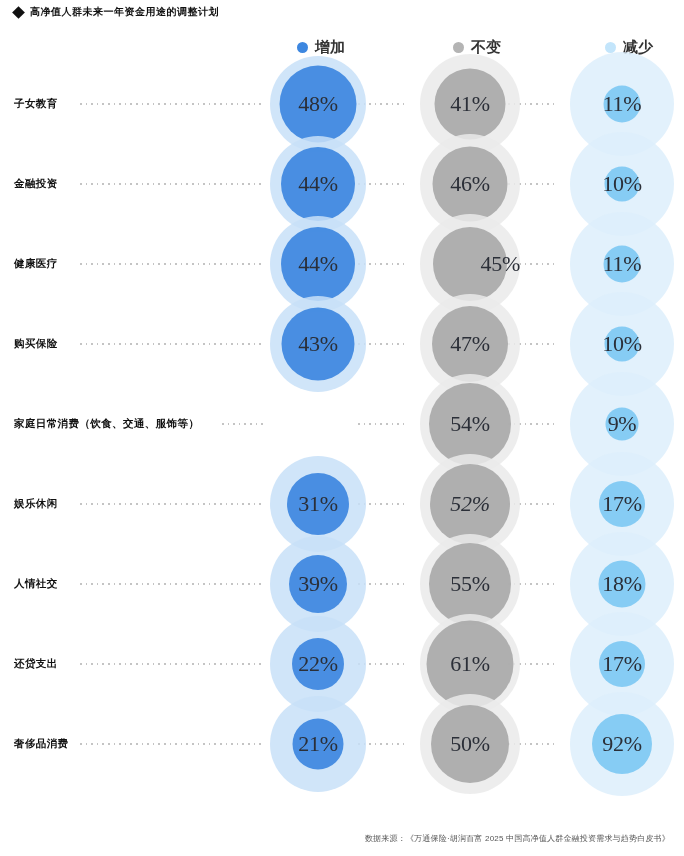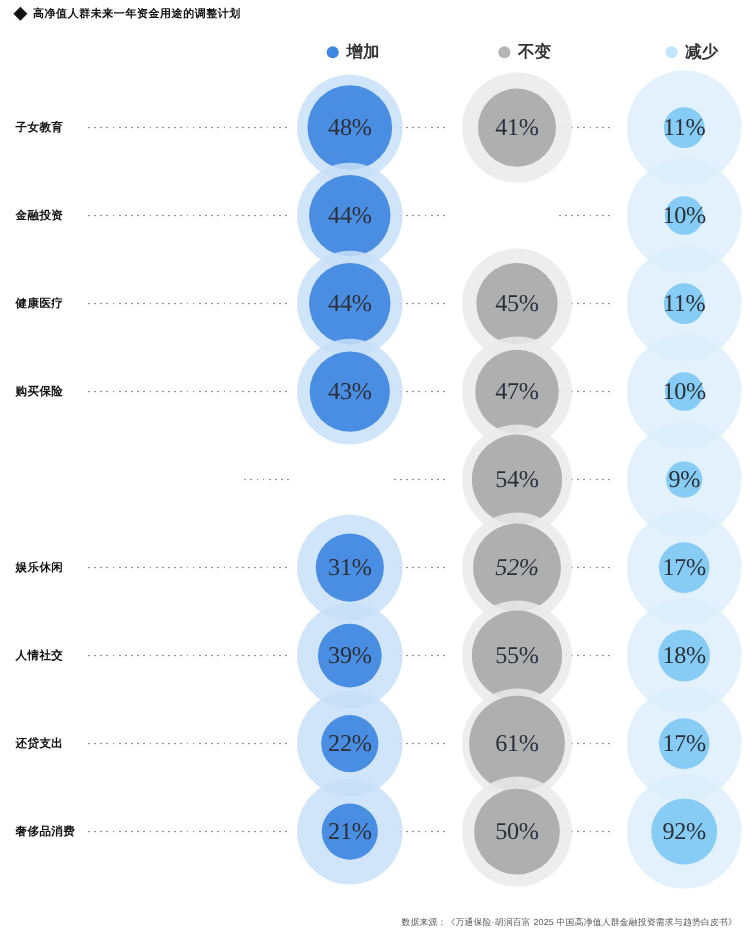--- a/index.html
+++ b/index.html
@@ -56,21 +56,21 @@
   }
   .legend-label {
     font-size: 15px;
     font-weight: bold;
     color: #333333;
   }
 
   
   .chart {
     position: absolute;
-    left: 0; top: 76px;
+    left: 0; top: 64px;
     width: 568px; height: 752px;
   }
   .row {
     position: absolute;
     left: 0; width: 684px;
     height: 80px;
   }
 
   
   .row-label {
@@ -190,37 +190,42 @@
     <div class="row" style="top: 80px;">
       <div class="row-label">金融投资</div>
       <div class="leader l-main" style="left: 80px;"></div>
       <div class="leader l-mid"></div>
       <div class="leader l-mid2"></div>
       <div class="bubble col-inc" style="width: 96px; height: 96px;">
         <span class="halo" style="width: 96px; height: 96px; background: rgb(200, 224, 248); opacity: 0.85;"></span>
         <span class="core" style="width: 74px; height: 74px; background: rgb(61, 135, 224); opacity: 0.92;"></span>
         <span class="pct">44%</span>
       </div>
+      <div class="bubble col-same" style="width: 100px; height: 100px;">
+        <span class="halo" style="width: 100px; height: 100px; background: rgb(234, 234, 234); opacity: 0.85;"></span>
+        <span class="core" style="width: 75px; height: 75px; background: rgb(169, 169, 169); opacity: 0.92;"></span>
+        <span class="pct">46%</span>
+      </div>
       <div class="bubble col-dec" style="width: 104px; height: 104px;">
         <span class="halo" style="width: 104px; height: 104px; background: rgb(221, 239, 252); opacity: 0.85;"></span>
         <span class="core" style="width: 35px; height: 35px; background: rgb(126, 201, 243); opacity: 0.92;"></span>
         <span class="pct">10%</span>
       </div>
     </div>
     <div class="row" style="top: 160px;">
       <div class="row-label">健康医疗</div>
       <div class="leader l-main" style="left: 80px;"></div>
       <div class="leader l-mid"></div>
       <div class="leader l-mid2"></div>
       <div class="bubble col-inc" style="width: 96px; height: 96px;">
         <span class="halo" style="width: 96px; height: 96px; background: rgb(200, 224, 248); opacity: 0.85;"></span>
         <span class="core" style="width: 74px; height: 74px; background: rgb(61, 135, 224); opacity: 0.92;"></span>
         <span class="pct">44%</span>
       </div>
-      <div class="bubble col-same" style="width: 100px; height: 100px;">
+      <div class="bubble col-same" style="width: 100px; height: 100px; justify-content: flex-end;">
         <span class="halo" style="width: 100px; height: 100px; background: rgb(234, 234, 234); opacity: 0.85;"></span>
         <span class="core" style="width: 74px; height: 74px; background: rgb(169, 169, 169); opacity: 0.92;"></span>
         <span class="pct">45%</span>
       </div>
       <div class="bubble col-dec" style="width: 104px; height: 104px;">
         <span class="halo" style="width: 104px; height: 104px; background: rgb(221, 239, 252); opacity: 0.85;"></span>
         <span class="core" style="width: 37px; height: 37px; background: rgb(126, 201, 243); opacity: 0.92;"></span>
         <span class="pct">11%</span>
       </div>
     </div>
@@ -239,20 +244,21 @@
         <span class="core" style="width: 76px; height: 76px; background: rgb(169, 169, 169); opacity: 0.92;"></span>
         <span class="pct">47%</span>
       </div>
       <div class="bubble col-dec" style="width: 104px; height: 104px;">
         <span class="halo" style="width: 104px; height: 104px; background: rgb(221, 239, 252); opacity: 0.85;"></span>
         <span class="core" style="width: 35px; height: 35px; background: rgb(126, 201, 243); opacity: 0.92;"></span>
         <span class="pct">10%</span>
       </div>
     </div>
     <div class="row" style="top: 320px;">
+      <div class="row-label">家庭日常消费（饮食、交通、服饰等）</div>
       <div class="leader l-main" style="left: 222px;"></div>
       <div class="leader l-mid"></div>
       <div class="leader l-mid2"></div>
       <div class="bubble col-same" style="width: 100px; height: 100px;">
         <span class="halo" style="width: 100px; height: 100px; background: rgb(234, 234, 234); opacity: 0.85;"></span>
         <span class="core" style="width: 82px; height: 82px; background: rgb(169, 169, 169); opacity: 0.92;"></span>
         <span class="pct">54%</span>
       </div>
       <div class="bubble col-dec" style="width: 104px; height: 104px;">
         <span class="halo" style="width: 104px; height: 104px; background: rgb(221, 239, 252); opacity: 0.85;"></span>

